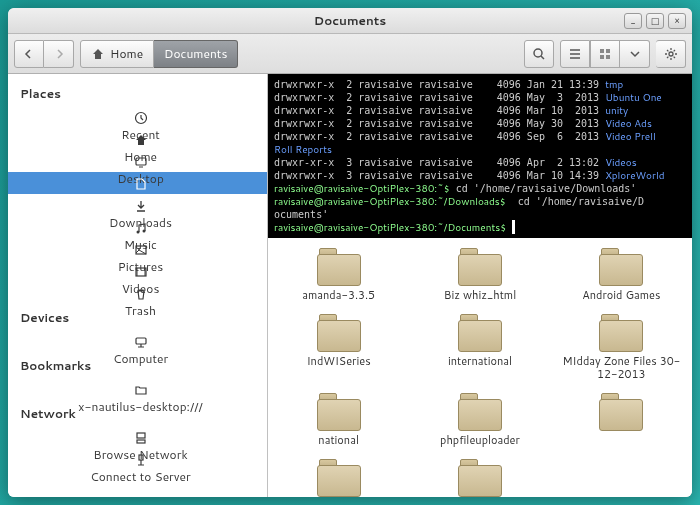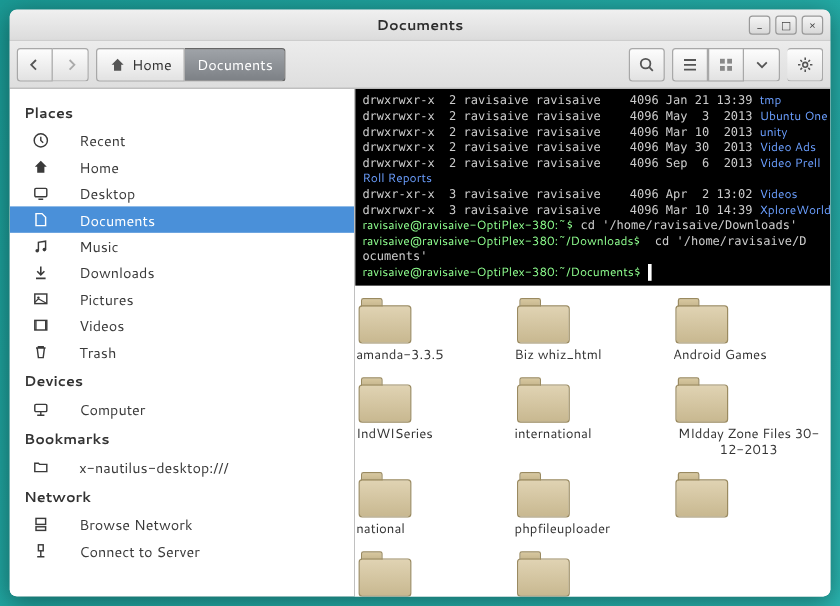--- a/index.html
+++ b/index.html
@@ -12,32 +12,32 @@
 .toolbar { height: 40px; background: linear-gradient(#ececec,#dedede); border-bottom: 1px solid #b0b0b0; display: flex; align-items: center; padding: 0 6px; gap: 6px; }
 .btn-group { display: flex; }
 .btn { height: 28px; min-width: 30px; background: linear-gradient(#fdfdfd,#e2e2e2); border: 1px solid #a8a8a8; display: flex; align-items: center; justify-content: center; cursor: pointer; font-size: 12px; color: #333; }
 .btn:first-child { border-radius: 3px 0 0 3px; }
 .btn:last-child { border-radius: 0 3px 3px 0; border-left: none; }
 .btn.single { border-radius: 3px; }
 .path-btn { padding: 0 10px; gap: 5px; }
 .path-btn.active { background: linear-gradient(#9fa3a8,#7d8186); color: #fff; border-color: #666; }
 .spacer { flex: 1; }
 .content { flex: 1; display: flex; overflow: hidden; }
-.sidebar { width: 288px; background: #fff; border-right: 1px solid #c0c0c0; overflow-y: auto; padding: 6px 0; }
+.sidebar { width: 260px; background: #fff; border-right: 1px solid #c0c0c0; overflow-y: auto; padding: 6px 0; }
 .sb-heading { font-weight: bold; font-size: 12px; color: #333; padding: 5px 12px 4px; }
-.sb-item { display: flex; align-items: center; gap: 24px; padding: 4px 12px 4px 18px; font-size: 12px; color: #3a3a3a; cursor: pointer; height: 22px; }
+.sb-item { display: flex; align-items: center; gap: 0; padding: 4px 12px 4px 18px; font-size: 12px; color: #3a3a3a; cursor: pointer; height: 22px; flex-direction: column; }
 .sb-item.active { background: #4a90d9; color: #fff; }
 .sb-item .icon { width: 16px; height: 16px; display: flex; align-items: center; justify-content: center; flex-shrink: 0; }
 .main { flex: 1; display: flex; flex-direction: column; overflow: hidden; }
 .terminal { background: #000; color: #ccc; font-family: "DejaVu Sans Mono", monospace; font-size: 10px; line-height: 13px; padding: 4px 6px; white-space: pre; overflow: hidden; }
 .term-blue { color: #6b9fff; font-weight: normal; }
 .term-green { color: #8fff8f; }
 .term-cursor { background: #fff; color: #000; }
 .files { flex: 1; background: #fff; overflow-y: auto; padding: 8px 0; display: grid; grid-template-columns: repeat(3, 1fr); justify-items: center; align-content: start; row-gap: 10px; }
-.file-item { display: flex; flex-direction: column; align-items: flex-start; width: 130px; cursor: pointer; }
+.file-item { display: flex; flex-direction: column; align-items: center; width: 130px; cursor: pointer; }
 .folder-icon { width: 48px; height: 40px; position: relative; }
 .folder-body { position: absolute; bottom: 0; left: 2px; right: 2px; height: 32px; background: linear-gradient(#e0d3b3,#c8b890); border: 1px solid #9a8a60; border-radius: 3px; }
 .folder-tab { position: absolute; top: 2px; left: 4px; width: 18px; height: 10px; background: linear-gradient(#d8c89f,#c0b088); border: 1px solid #9a8a60; border-radius: 2px 2px 0 0; }
 .file-label { font-size: 11px; color: #333; text-align: center; margin-top: 3px; max-width: 126px; line-height: 13px; }
 svg { display: block; }
 </style>
 </head>
 <body>
 
 <div class="window">
@@ -143,34 +143,34 @@
           <span class="icon">
             <svg width="14" height="14" viewBox="0 0 14 14">
               <path d="M3 2h5l3 3v7H3z" fill="none" stroke="currentColor" stroke-width="1.2"></path>
             </svg>
           </span>
           <span>Documents</span>
         </div>
         <div class="sb-item">
           <span class="icon">
             <svg width="14" height="14" viewBox="0 0 14 14">
+              <path d="M7 2v7M4 6l3 3 3-3M3 12h8" stroke="currentColor" stroke-width="1.3" fill="none"></path>
+            </svg>
+          </span>
+          <span>Downloads</span>
+        </div>
+        <div class="sb-item">
+          <span class="icon">
+            <svg width="14" height="14" viewBox="0 0 14 14">
               <path d="M5 11V4l6-1v7" stroke="currentColor" stroke-width="1.2" fill="none"></path>
               <circle cx="4" cy="11" r="1.5" fill="currentColor"></circle>
               <circle cx="10" cy="10" r="1.5" fill="currentColor"></circle>
             </svg>
           </span>
           <span>Music</span>
-        </div>
-        <div class="sb-item">
-          <span class="icon">
-            <svg width="14" height="14" viewBox="0 0 14 14">
-              <path d="M7 2v7M4 6l3 3 3-3M3 12h8" stroke="currentColor" stroke-width="1.3" fill="none"></path>
-            </svg>
-          </span>
-          <span>Downloads</span>
         </div>
         <div class="sb-item">
           <span class="icon">
             <svg width="14" height="14" viewBox="0 0 14 14">
               <rect x="2" y="3" width="10" height="8" fill="none" stroke="currentColor" stroke-width="1.2"></rect>
               <circle cx="5" cy="6" r="1" fill="currentColor"></circle>
               <path d="M2 10l3-3 7 4" stroke="currentColor" fill="none"></path>
             </svg>
           </span>
           <span>Pictures</span>

